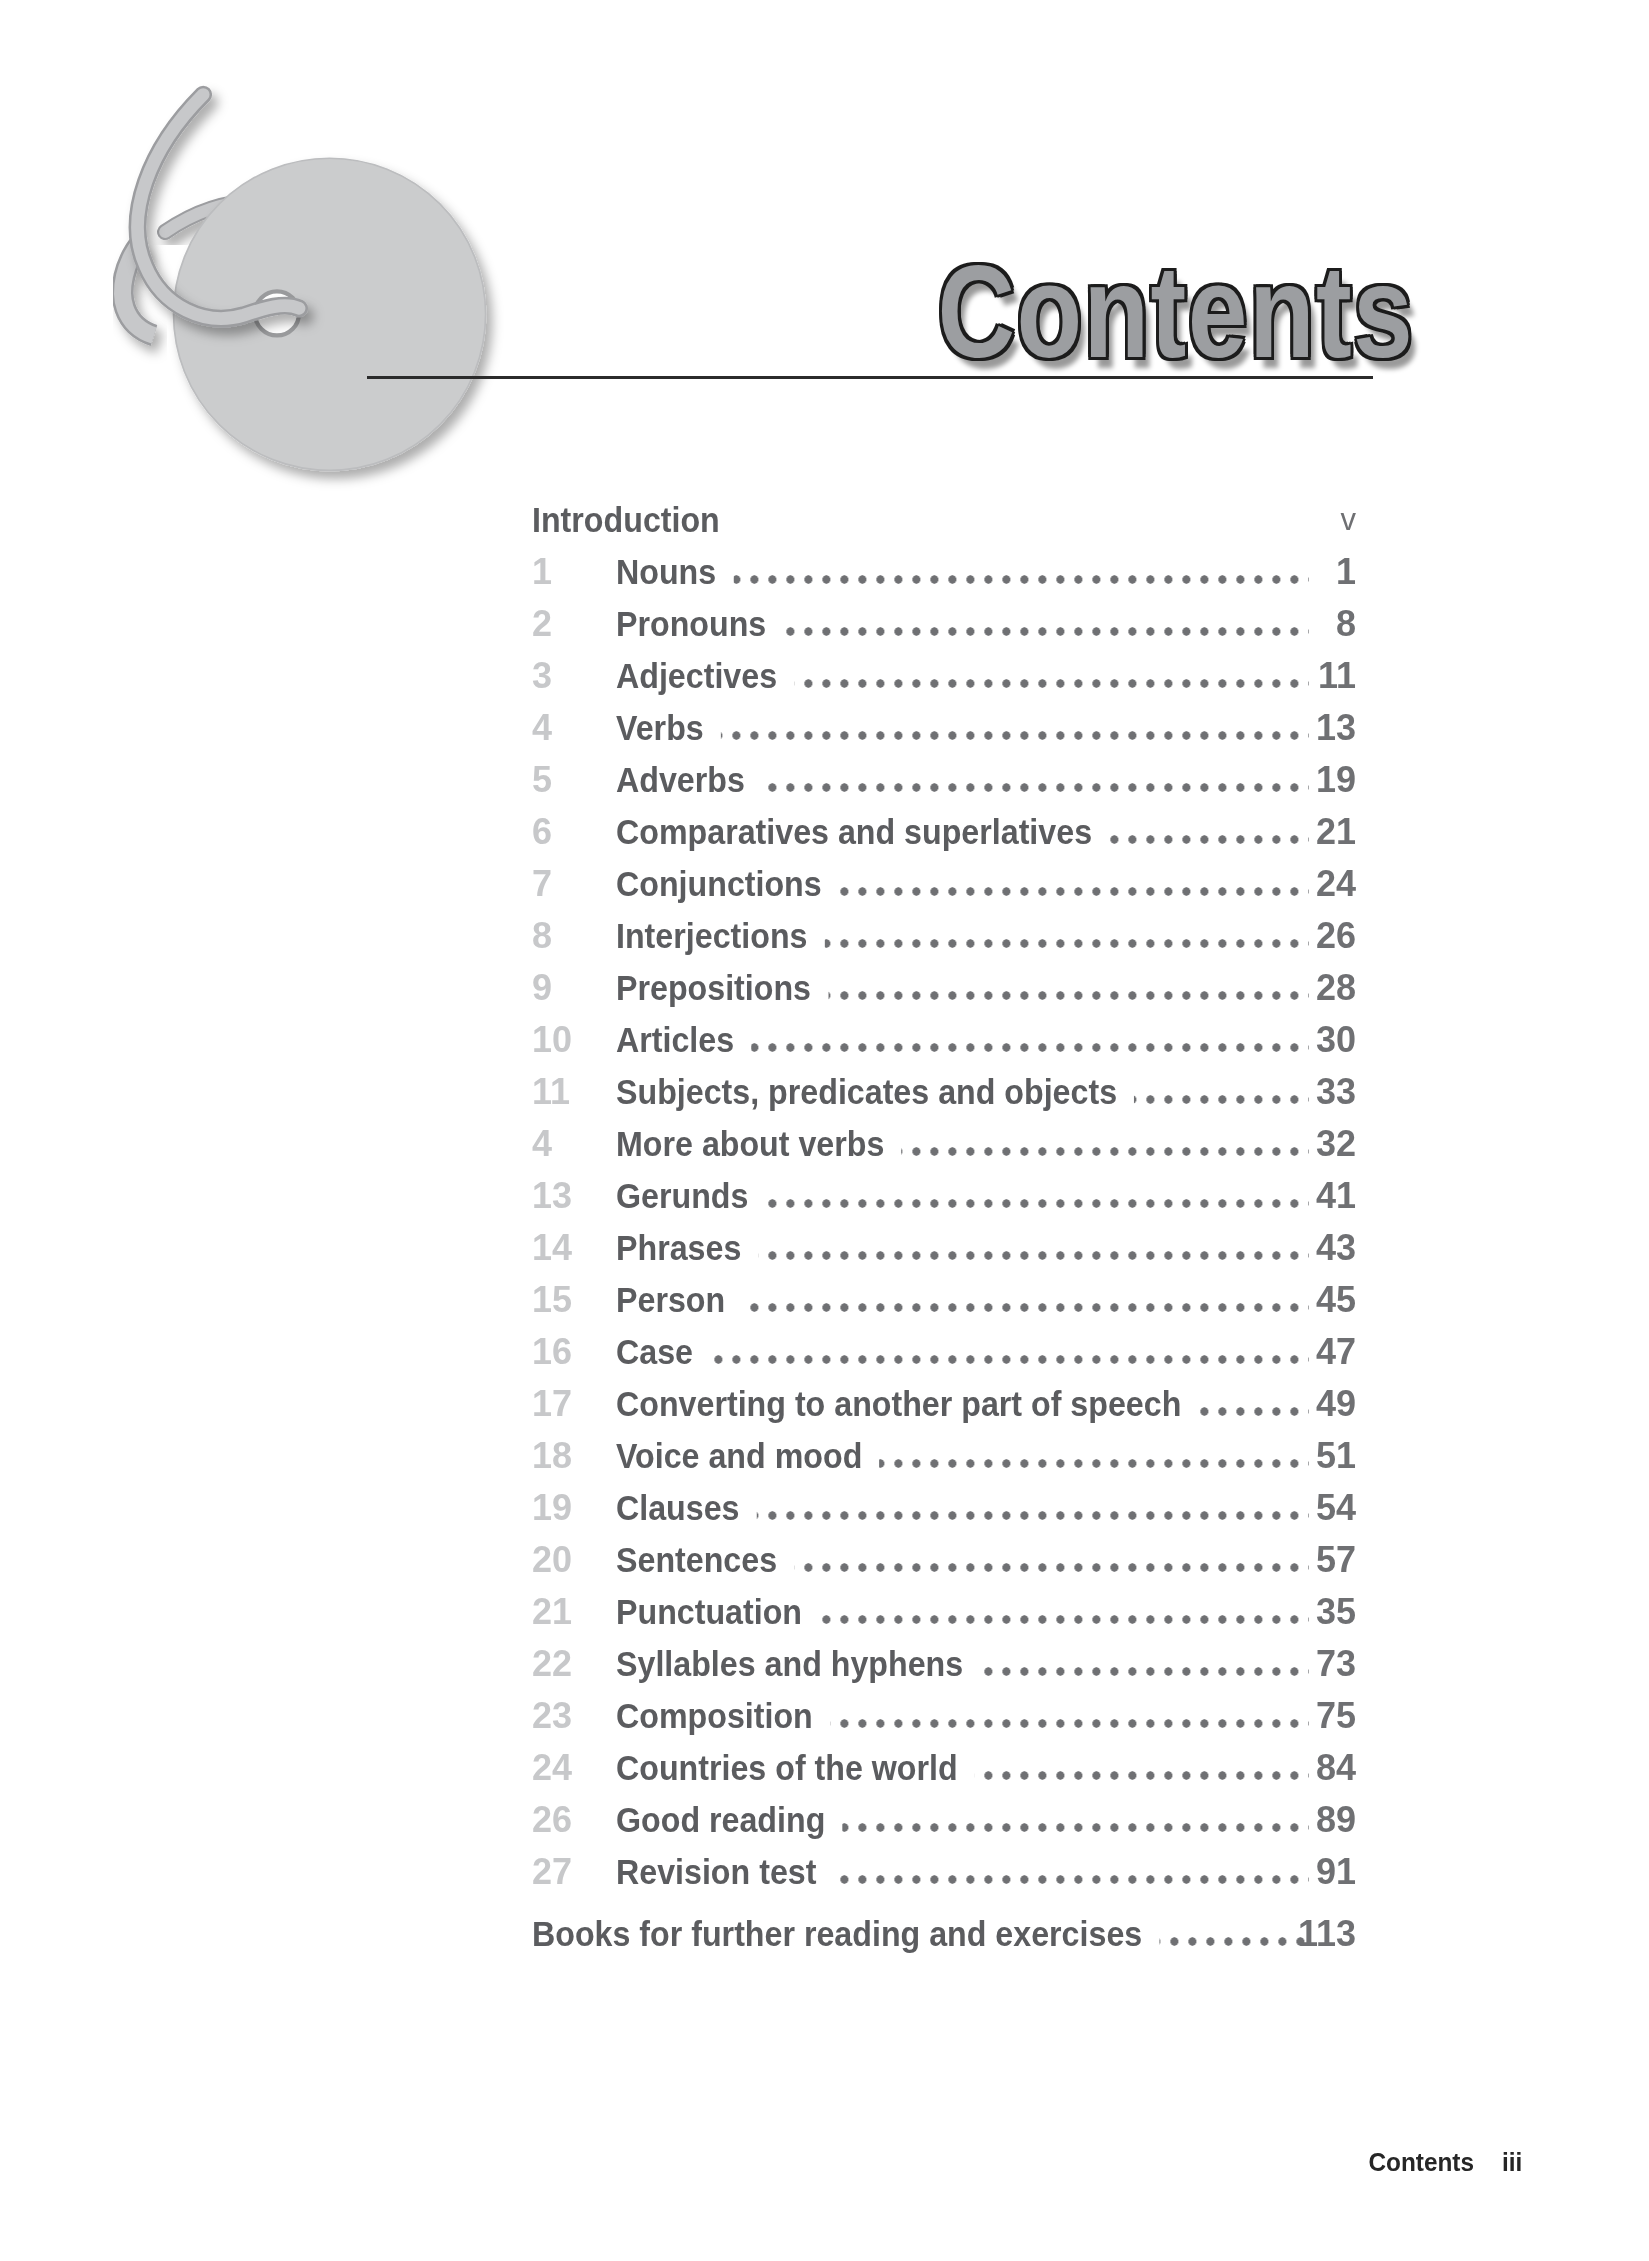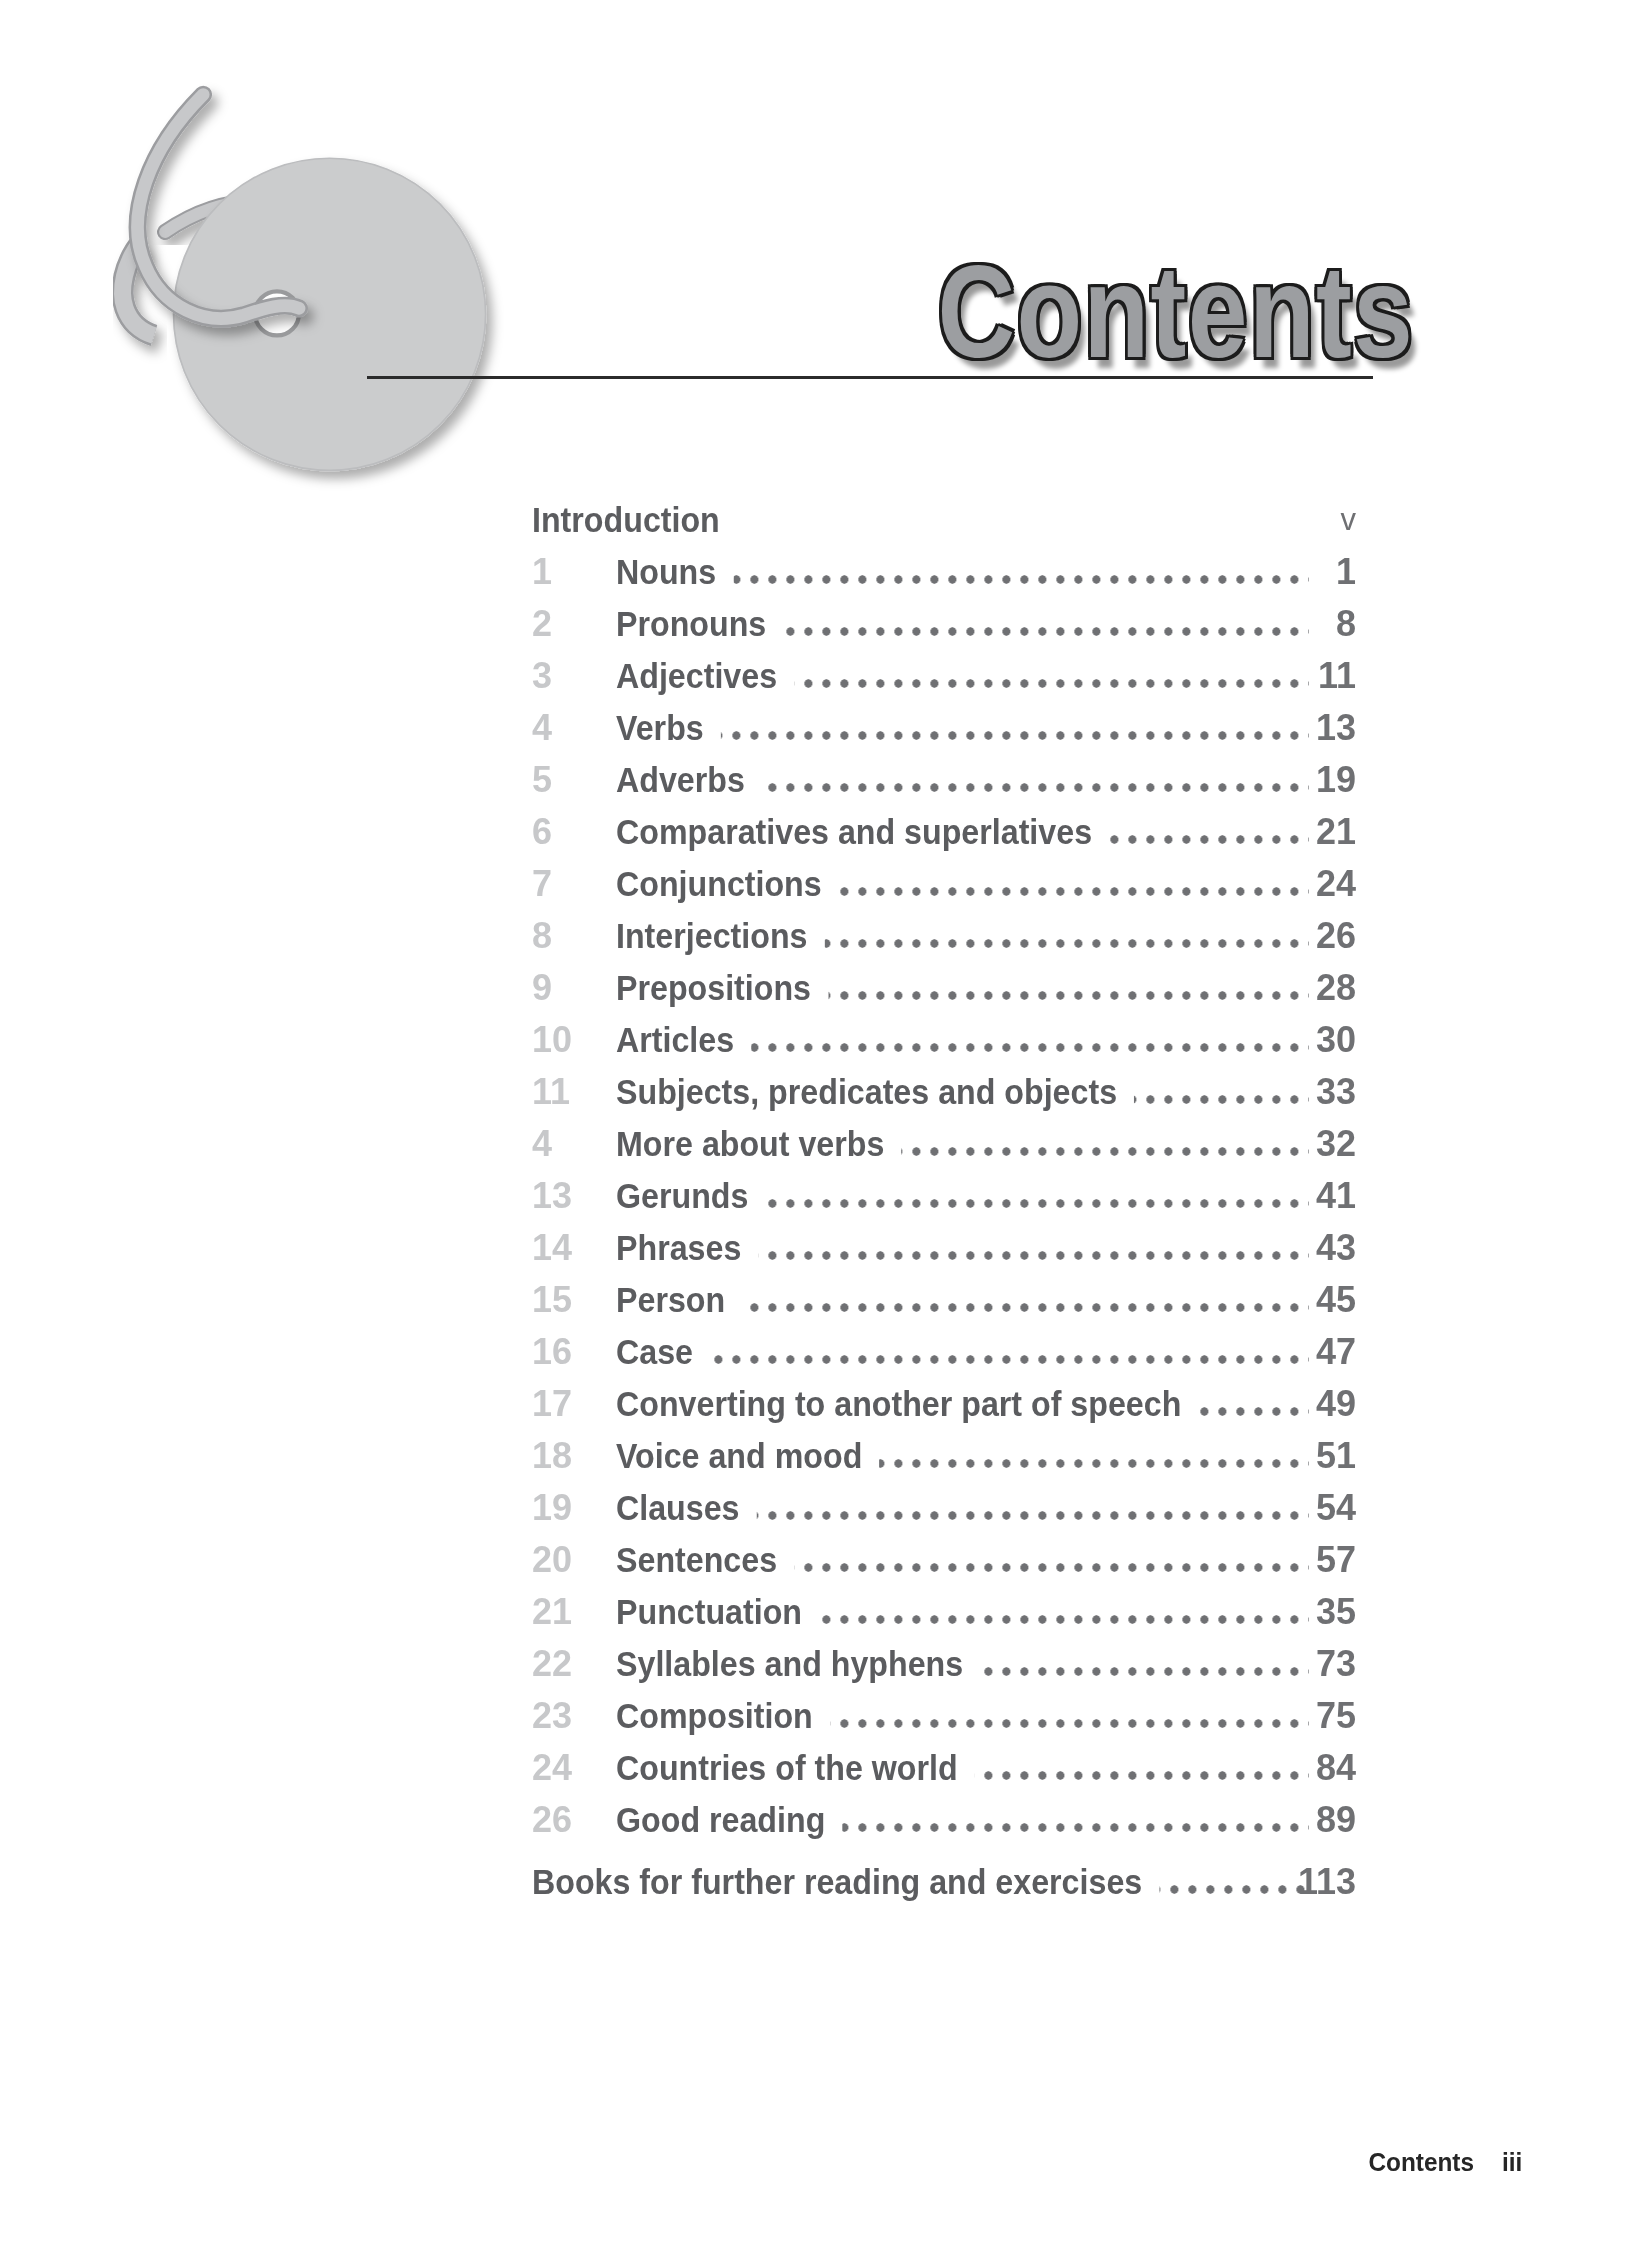--- a/index.html
+++ b/index.html
@@ -259,20 +259,26 @@
           <span class="leader"></span>
           <span class="ttl">Countries of the world</span>
           <span class="pg">84</span>
         </div>
         <div class="toc-row chapter">
           <span class="num">26</span>
           <span class="leader"></span>
           <span class="ttl">Good reading</span>
           <span class="pg">89</span>
         </div>
+        <div class="toc-row chapter">
+          <span class="num">27</span>
+          <span class="leader"></span>
+          <span class="ttl">Revision test</span>
+          <span class="pg">91</span>
+        </div>
       </div>
 
     <div class="extras">
       <div class="toc-row flush">
         <span class="leader"></span>
         <span class="ttl">Books for further reading and exercises</span>
         <span class="pg">113</span>
       </div>
     </div>
   </div>

